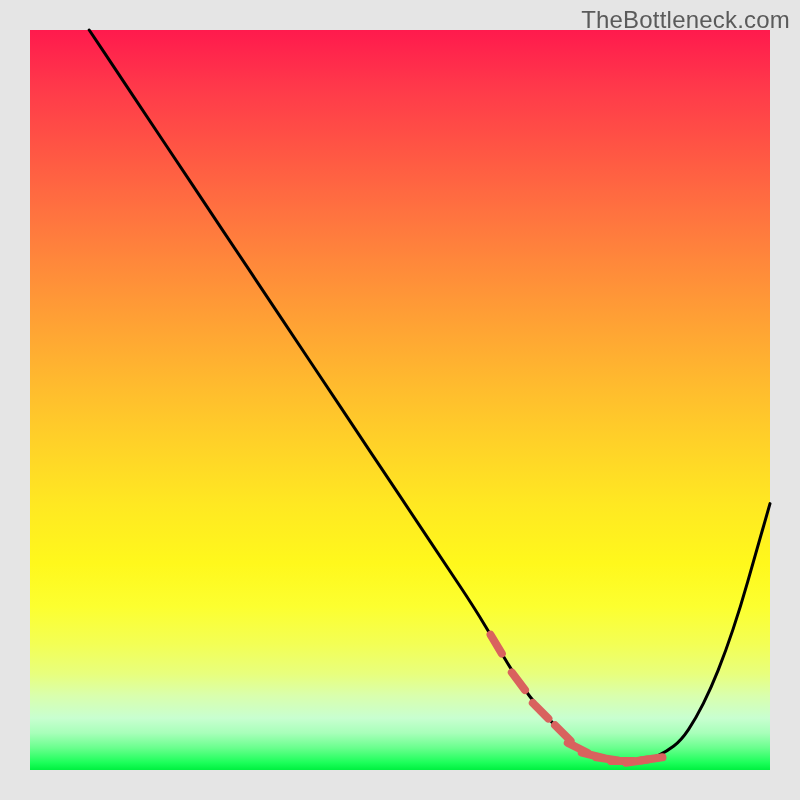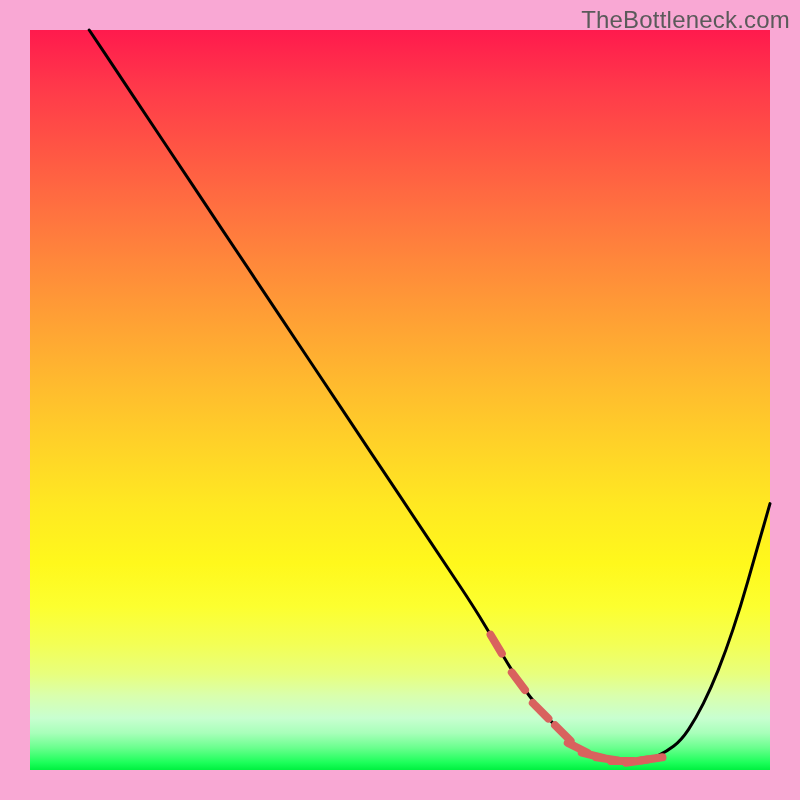--- a/index.html
+++ b/index.html
@@ -10,21 +10,21 @@
     background: #000;
     overflow: hidden;
     font-family: Arial, Helvetica, sans-serif;
   }
   .frame {
     position: absolute;
     left: 0;
     top: 0;
     width: 800px;
     height: 800px;
-    background: #f9a8d4;
+    background: #e5e5e5;
   }
   .plot {
     position: absolute;
     left: 30px;
     top: 30px;
     width: 740px;
     height: 740px;
     background: linear-gradient(to bottom,
       #ff1a4d 0%,
       #ff3a4a 8%,

